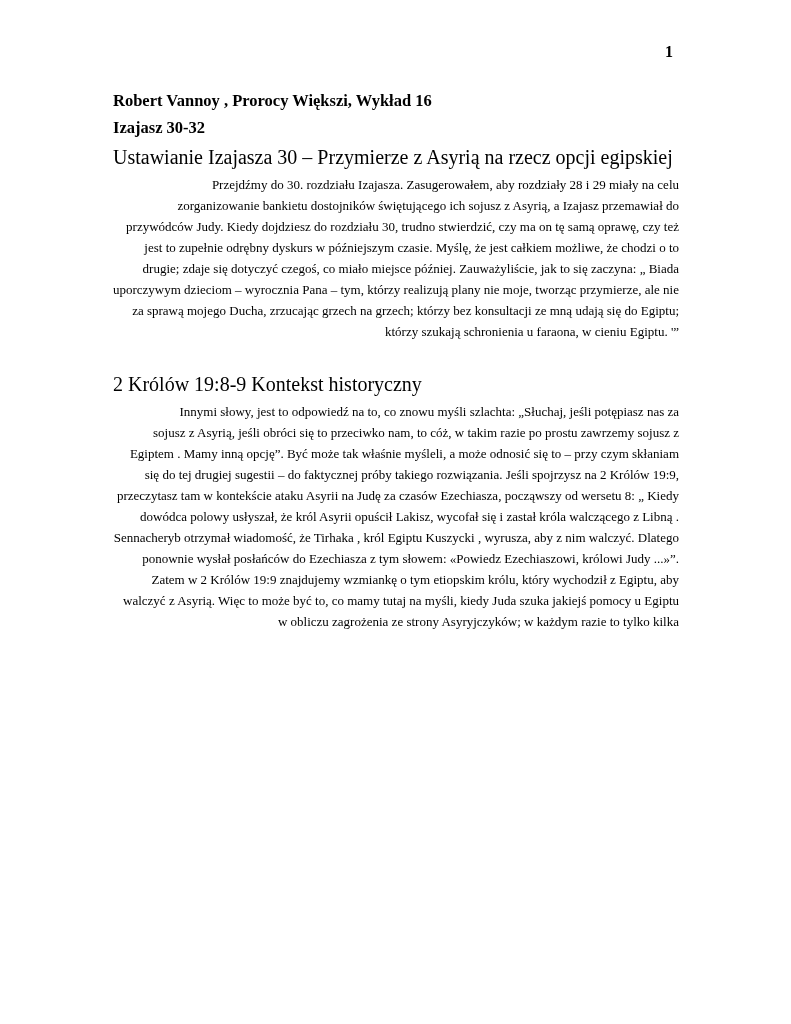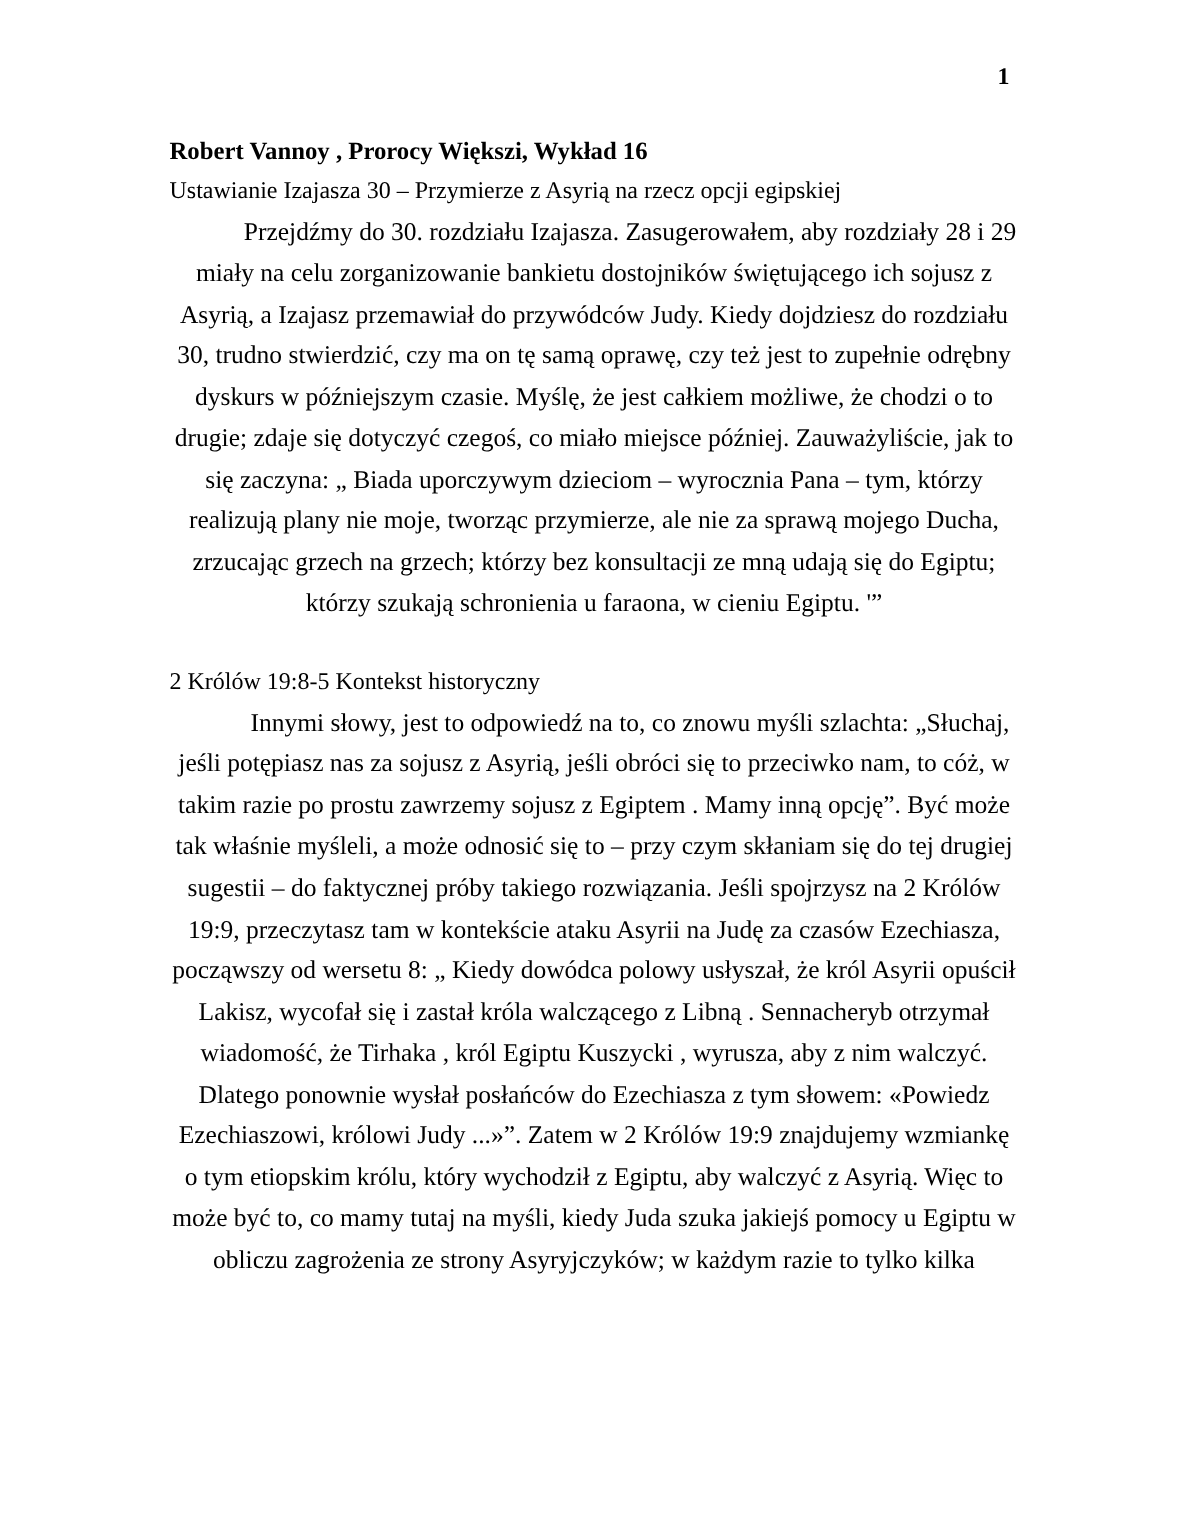--- a/index.html
+++ b/index.html
@@ -42,53 +42,54 @@
     line-height: 1.62;
     margin: 0;
   }
   .doc-subtitle {
     font-size: 16.5px;
     font-weight: bold;
     line-height: 1.62;
     margin: 0;
   }
   .section-heading {
-    font-size: 16px;
+    font-size: 20px;
     font-weight: normal;
     line-height: 1.62;
     margin: 0;
   }
   p.body-par {
-    font-size: 17px;
+    font-size: 13px;
     line-height: 1.62;
     margin: 0;
-    text-align: center;
+    text-align: right;
     text-indent: 48px;
   }
   .spacer-line {
     height: 26px;
   }
 </style>
 </head>
 <body>
 
 <div class="page">
 
   <div class="page-number">1</div>
 
   <div class="content">
 
     <div class="doc-title">Robert Vannoy , Prorocy Większi, Wykład 16</div>
 
+    <div class="doc-subtitle">Izajasz 30-32</div>
 
     <div class="section-heading">Ustawianie Izajasza 30 – Przymierze z Asyrią na rzecz opcji egipskiej</div>
 
     <p class="body-par">Przejdźmy do 30. rozdziału Izajasza. Zasugerowałem, aby rozdziały 28 i 29 miały na celu zorganizowanie bankietu dostojników świętującego ich sojusz z Asyrią, a Izajasz przemawiał do przywódców Judy. Kiedy dojdziesz do rozdziału 30, trudno stwierdzić, czy ma on tę samą oprawę, czy też jest to zupełnie odrębny dyskurs w późniejszym czasie. Myślę, że jest całkiem możliwe, że chodzi o to drugie; zdaje się dotyczyć czegoś, co miało miejsce później. Zauważyliście, jak to się zaczyna: „ Biada uporczywym dzieciom – wyrocznia Pana – tym, którzy realizują plany nie moje, tworząc przymierze, ale nie za sprawą mojego Ducha, zrzucając grzech na grzech; którzy bez konsultacji ze mną udają się do Egiptu; którzy szukają schronienia u faraona, w cieniu Egiptu. '”</p>
 
     <div class="spacer-line"></div>
 
-    <div class="section-heading">2 Królów 19:8-5 Kontekst historyczny</div>
+    <div class="section-heading">2 Królów 19:8-9 Kontekst historyczny</div>
 
     <p class="body-par">Innymi słowy, jest to odpowiedź na to, co znowu myśli szlachta: „Słuchaj, jeśli potępiasz nas za sojusz z Asyrią, jeśli obróci się to przeciwko nam, to cóż, w takim razie po prostu zawrzemy sojusz z Egiptem . Mamy inną opcję”. Być może tak właśnie myśleli, a może odnosić się to – przy czym skłaniam się do tej drugiej sugestii – do faktycznej próby takiego rozwiązania. Jeśli spojrzysz na 2 Królów 19:9, przeczytasz tam w kontekście ataku Asyrii na Judę za czasów Ezechiasza, począwszy od wersetu 8: „ Kiedy dowódca polowy usłyszał, że król Asyrii opuścił Lakisz, wycofał się i zastał króla walczącego z Libną . Sennacheryb otrzymał wiadomość, że Tirhaka , król Egiptu Kuszycki , wyrusza, aby z nim walczyć. Dlatego ponownie wysłał posłańców do Ezechiasza z tym słowem: «Powiedz Ezechiaszowi, królowi Judy ...»”. Zatem w 2 Królów 19:9 znajdujemy wzmiankę o tym etiopskim królu, który wychodził z Egiptu, aby walczyć z Asyrią. Więc to może być to, co mamy tutaj na myśli, kiedy Juda szuka jakiejś pomocy u Egiptu w obliczu zagrożenia ze strony Asyryjczyków; w każdym razie to tylko kilka</p>
 
   </div>
 
 </div>
 
 </body></html>

